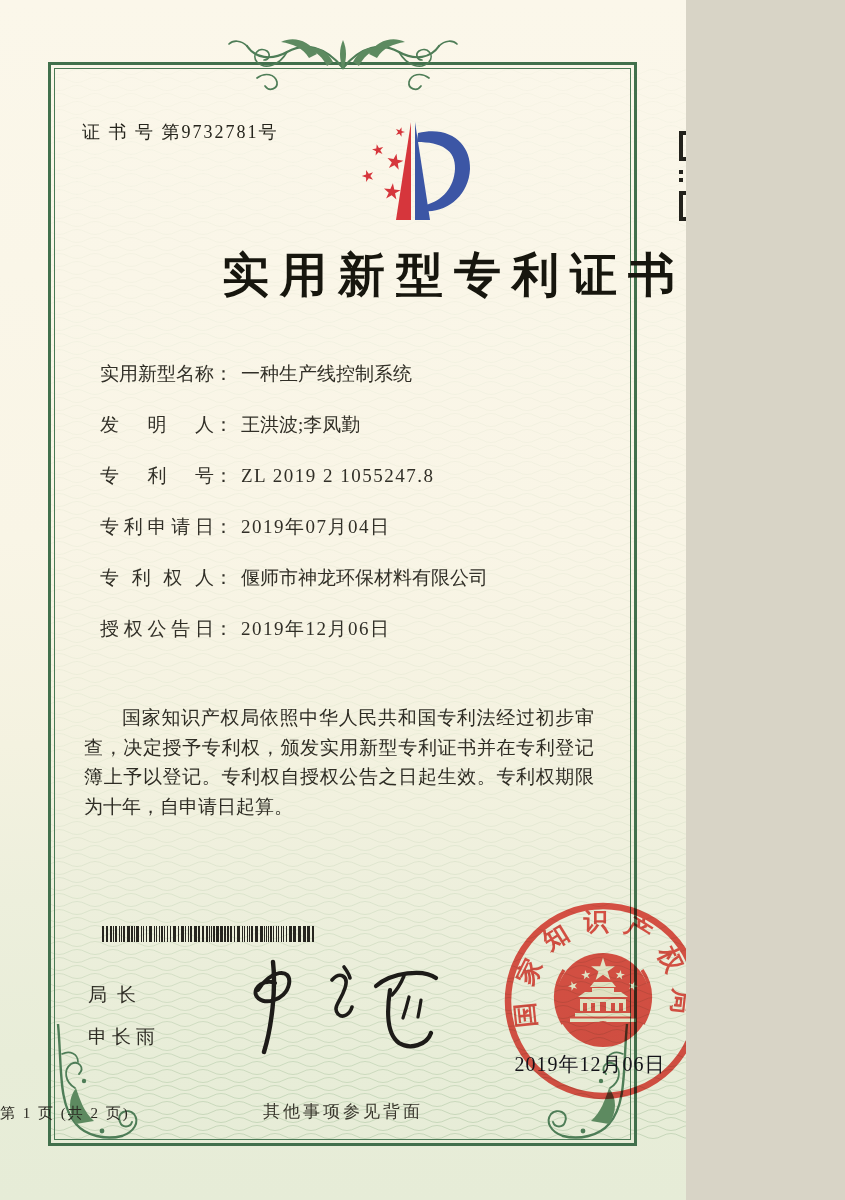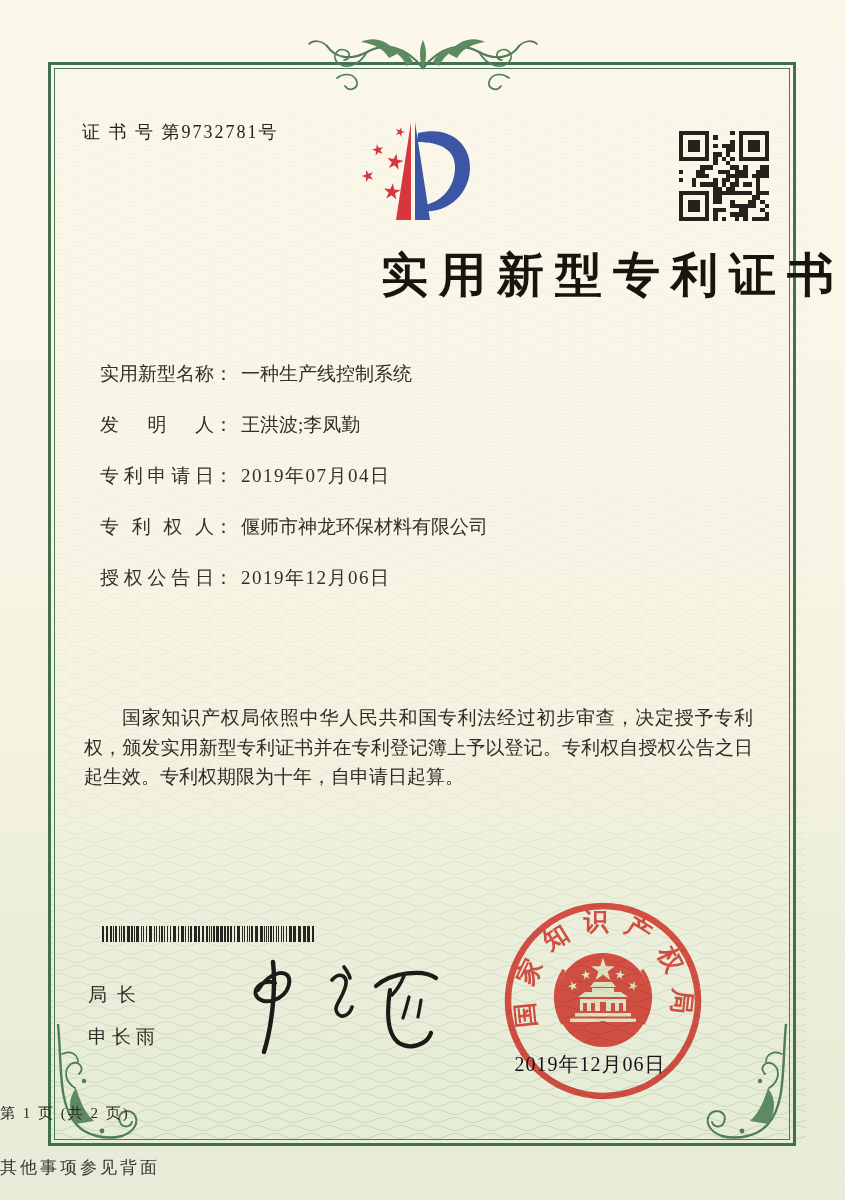--- a/index.html
+++ b/index.html
@@ -1,17 +1,17 @@
 <!DOCTYPE html>
 <html><head>
 <meta charset="utf-8">
 <style>
   html,body{margin:0;padding:0;background:#d8d4c6;}
   .page{
-    position:relative; width:845px; height:1200px; overflow:hidden;
+    position:relative; width:686px; height:1200px; overflow:hidden;
     font-family:"Liberation Serif","DejaVu Serif",serif;
     background:linear-gradient(180deg,#fbf7ea 0%,#f9f5e6 45%,#f4f2e0 62%,#edefdc 75%,#e8edd8 88%,#e6ecd7 100%);
   }
   .waves{position:absolute;inset:0;z-index:0;}
   .frame{position:absolute;left:48px;top:62px;right:49px;bottom:54px;border:3px solid #41704c;z-index:1;}
   .frame-inner{position:absolute;inset:3px;border:1px solid #4a7a55;}
   .ornament-top{position:absolute;left:50%;top:26px;transform:translateX(-50%);z-index:2;}
   .corner{position:absolute;bottom:56px;z-index:2;}
   .corner-left{left:50px;}
   .corner-right{right:51px;transform:scaleX(-1);}
@@ -32,21 +32,21 @@
   .paras p + p{margin-top:3px;}
   .barcode{position:absolute;left:102px;top:926px;z-index:3;}
   .off-title{position:absolute;left:88px;top:982px;font-size:19px;letter-spacing:10px;color:#2e2c24;z-index:3;}
   .off-name{position:absolute;left:88px;top:1024px;font-size:19px;letter-spacing:5px;color:#2e2c24;z-index:3;}
   .signature{position:absolute;left:228px;top:950px;z-index:4;}
   .seal{position:absolute;left:498px;top:898px;z-index:4;opacity:.93;mix-blend-mode:multiply;}
   .seal-date{position:absolute;left:500px;top:1051px;width:180px;text-align:center;
     font-size:20px;letter-spacing:1px;color:#14131a;z-index:5;}
   .page-info{position:absolute;left:0;top:1104px;width:100%;text-align:left;
     font-size:15px;letter-spacing:2px;color:#2b2922;z-index:3;}
-  .back-note{position:absolute;left:0;top:1156px;width:100%;text-align:left;
+  .back-note{position:absolute;left:0;top:1100px;width:100%;text-align:center;
     font-size:17px;letter-spacing:3px;color:#38362c;z-index:3;}
 </style>
 </head>
 <body>
 
 <div class="page">
 
   <svg id="waves" class="waves" width="845" height="1200" viewBox="0 0 845 1200">
       <path d="M50 72 q9 5 18 0 q9 -5 18 0 q9 5 18 0 q9 -5 18 0 q9 5 18 0 q9 -5 18 0 q9 5 18 0 q9 -5 18 0 q9 5 18 0 q9 -5 18 0 q9 5 18 0 q9 -5 18 0 q9 5 18 0 q9 -5 18 0 q9 5 18 0 q9 -5 18 0 q9 5 18 0 q9 -5 18 0 q9 5 18 0 q9 -5 18 0 q9 5 18 0 q9 -5 18 0 q9 5 18 0 q9 -5 18 0 q9 5 18 0 q9 -5 18 0 q9 5 18 0 q9 -5 18 0 q9 5 18 0 q9 -5 18 0 q9 5 18 0 q9 -5 18 0 q9 5 18 0 q9 -5 18 0 q9 5 18 0 q9 -5 18 0 q9 5 18 0 q9 -5 18 0 q9 5 18 0 q9 -5 18 0 q9 5 18 0 q9 -5 18 0" fill="none" stroke="#9dbb94" stroke-width="0.8" stroke-opacity="0.07"></path>
       <path d="M50 80 q9 -5 18 0 q9 5 18 0 q9 -5 18 0 q9 5 18 0 q9 -5 18 0 q9 5 18 0 q9 -5 18 0 q9 5 18 0 q9 -5 18 0 q9 5 18 0 q9 -5 18 0 q9 5 18 0 q9 -5 18 0 q9 5 18 0 q9 -5 18 0 q9 5 18 0 q9 -5 18 0 q9 5 18 0 q9 -5 18 0 q9 5 18 0 q9 -5 18 0 q9 5 18 0 q9 -5 18 0 q9 5 18 0 q9 -5 18 0 q9 5 18 0 q9 -5 18 0 q9 5 18 0 q9 -5 18 0 q9 5 18 0 q9 -5 18 0 q9 5 18 0 q9 -5 18 0 q9 5 18 0 q9 -5 18 0 q9 5 18 0 q9 -5 18 0 q9 5 18 0 q9 -5 18 0 q9 5 18 0 q9 -5 18 0 q9 5 18 0" fill="none" stroke="#9dbb94" stroke-width="0.8" stroke-opacity="0.07"></path>
@@ -472,20 +472,23 @@
   <h1 class="title">实用新型专利证书</h1>
 
   <div class="fields">
     <div class="frow">
       <span class="flabel">实用新型名称</span><span class="fcolon">：</span><span class="fvalue">一种生产线控制系统</span>
     </div>
     <div class="frow">
       <span class="flabel">发明人</span><span class="fcolon">：</span><span class="fvalue">王洪波;李凤勤</span>
     </div>
     <div class="frow">
+      <span class="flabel">专利号</span><span class="fcolon">：</span><span class="fvalue ls">ZL 2019 2 1055247.8</span>
+    </div>
+    <div class="frow">
       <span class="flabel">专利申请日</span><span class="fcolon">：</span><span class="fvalue ls">2019年07月04日</span>
     </div>
     <div class="frow">
       <span class="flabel">专利权人</span><span class="fcolon">：</span><span class="fvalue">偃师市神龙环保材料有限公司</span>
     </div>
     <div class="frow">
       <span class="flabel">授权公告日</span><span class="fcolon">：</span><span class="fvalue ls">2019年12月06日</span>
     </div>
   </div>
 

